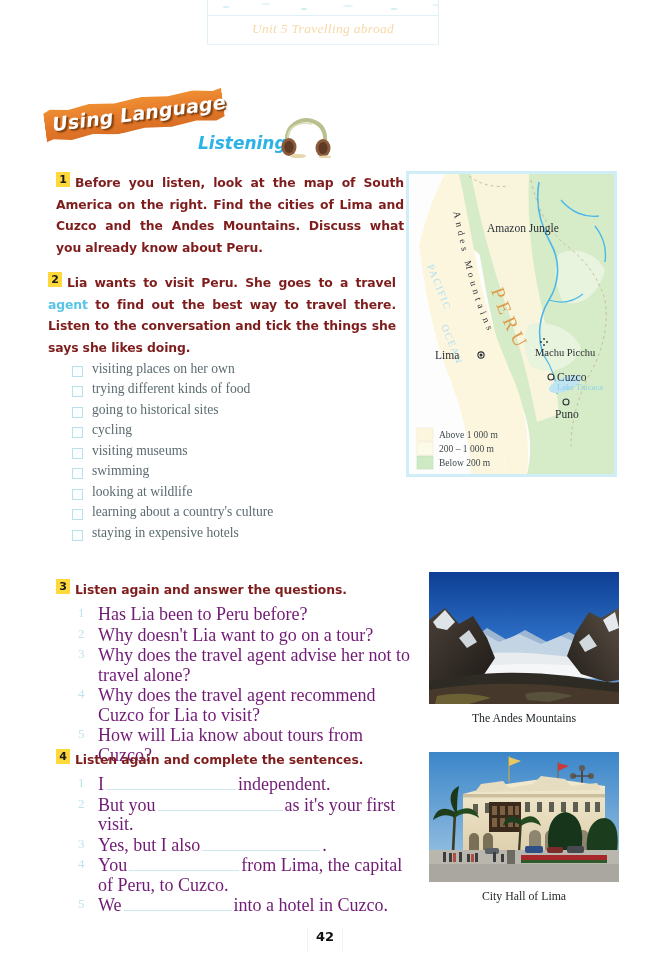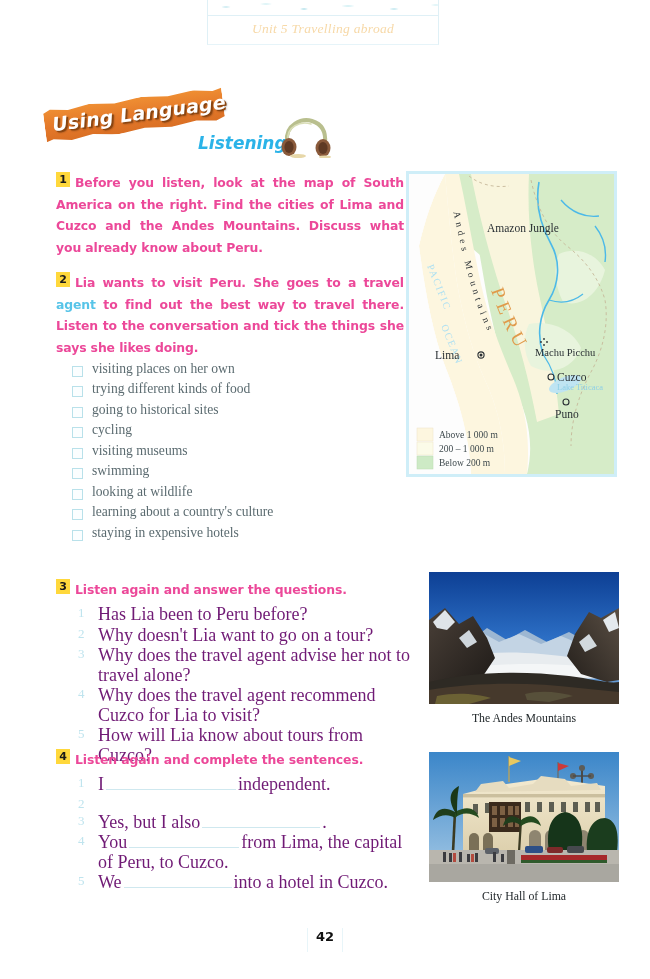--- a/index.html
+++ b/index.html
@@ -103,21 +103,21 @@
     text-align: center;
     line-height: 15px;
     vertical-align: top;
     margin-right: 5px;
   }
   .ex-text {
     display: inline;
     font-family: "DejaVu Sans", sans-serif;
     font-size: 12.4px;
     font-weight: bold;
-    color: #ec4899;
+    color: #7f1d1d;
     line-height: 21.5px;
     letter-spacing: -0.1px;
   }
   .ex-body {
     text-align: justify;
   }
   .kw { color: #57c4e8; }
 
   
   .chk-list { position: absolute; left: 72px; top: 356px; width: 310px; }
@@ -220,21 +220,21 @@
     <ellipse cx="43" cy="32" rx="4.6" ry="6" fill="#5f3a24"></ellipse>
     <ellipse cx="18" cy="40" rx="8" ry="2" fill="#e7d7a8"></ellipse>
     <ellipse cx="45" cy="41" rx="6" ry="1.6" fill="#e7d7a8"></ellipse>
   </svg>
 </div>
 
 <div class="ex ex-body" style="left:56px; top:172px; width:348px;">
   <span class="num-badge">1</span><span class="ex-text">Before you listen, look at the map of South America on the right. Find the cities of Lima and Cuzco and the Andes Mountains. Discuss what you already know about Peru.</span>
 </div>
 
-<div class="ex ex-body" style="left:56px; top:272px; width:348px;">
+<div class="ex ex-body" style="left:48px; top:272px; width:348px;">
   <span class="num-badge">2</span><span class="ex-text">Lia wants to visit Peru. She goes to a travel </span><span class="ex-text kw">agent</span><span class="ex-text"> to find out the best way to travel there. Listen to the conversation and tick the things she says she likes doing.</span>
 </div>
 
 <div class="chk-list">
   <div class="chk-row">
     <div class="chk-box"></div>
     <div class="chk-label">visiting places on her own</div>
   </div>
   <div class="chk-row">
     <div class="chk-box"></div>
@@ -396,20 +396,23 @@
 
 <div class="sub-list" style="left:78px; top:775px; width:340px;">
   <div class="sub-row">
     <div class="sub-num">1</div>
     <div class="sub-text">
       <span>I</span><span class="blank" style="width:130px;"></span><span>independent.</span>
     </div>
   </div>
   <div class="sub-row">
     <div class="sub-num">2</div>
+    <div class="sub-text">
+      <span>But you</span><span class="blank" style="width:125px;"></span><span>as it's your first visit.</span>
+    </div>
   </div>
   <div class="sub-row">
     <div class="sub-num">3</div>
     <div class="sub-text">
       <span>Yes, but I also</span><span class="blank" style="width:118px;"></span><span>.</span>
     </div>
   </div>
   <div class="sub-row">
     <div class="sub-num">4</div>
     <div class="sub-text" style="width:312px;">

